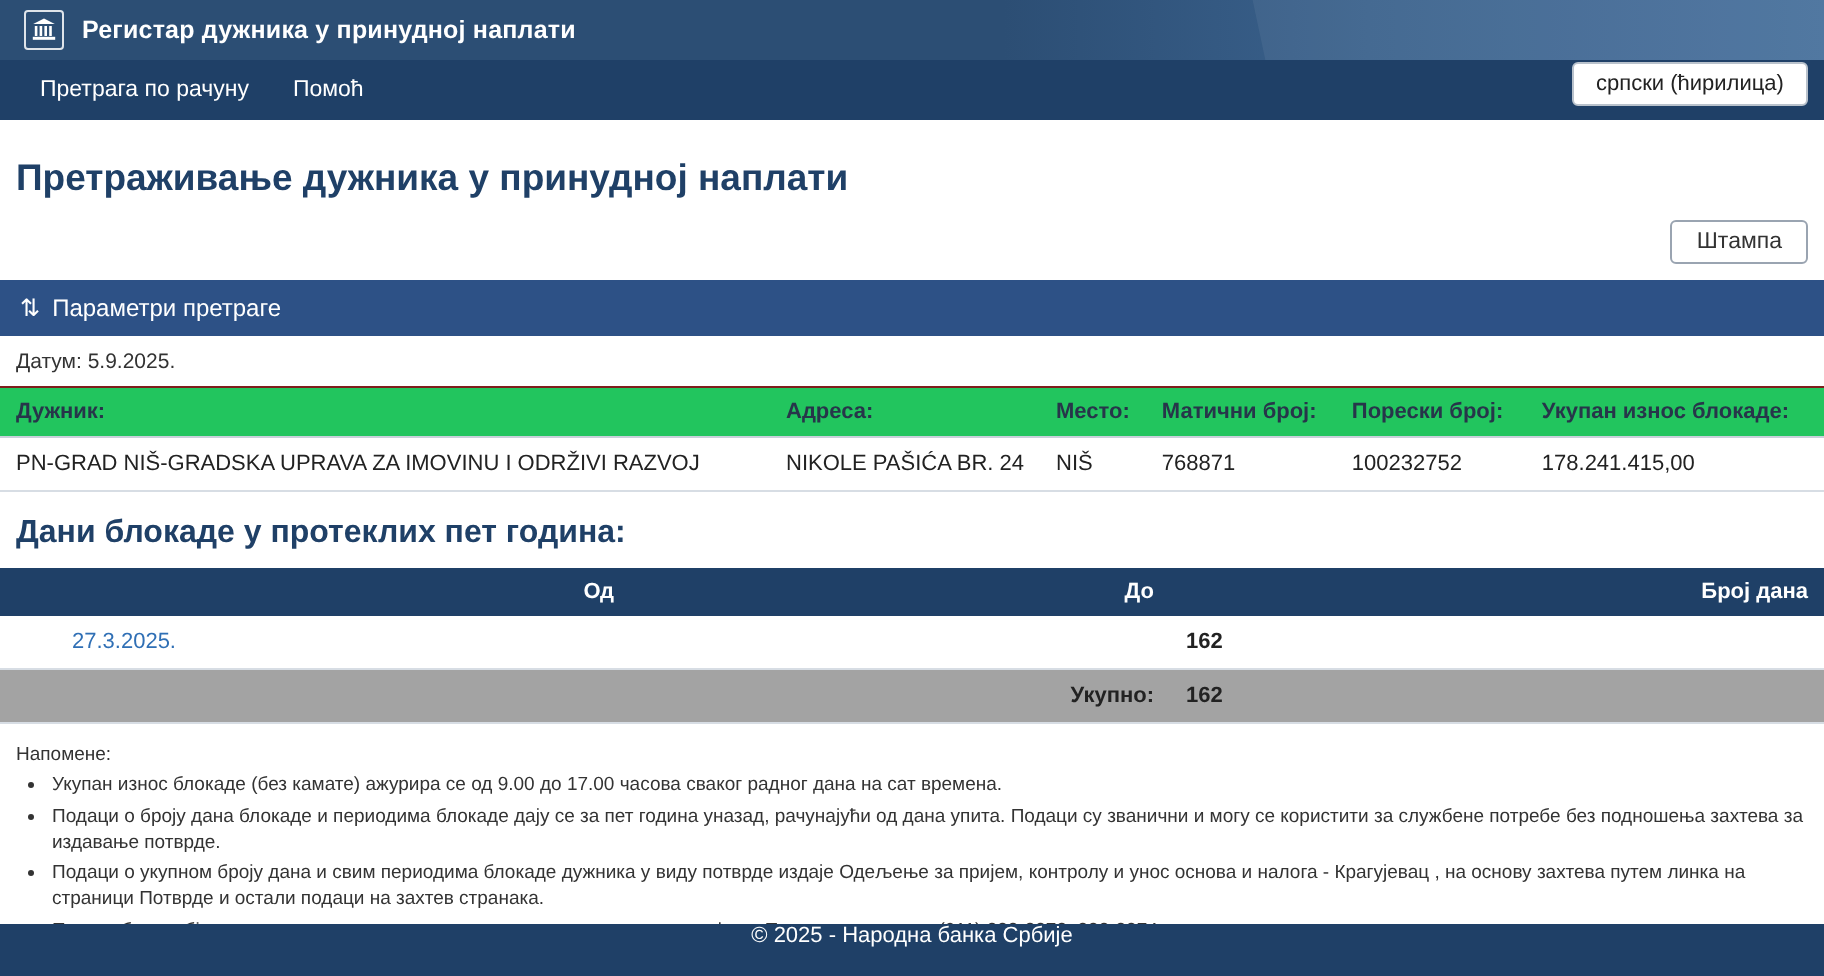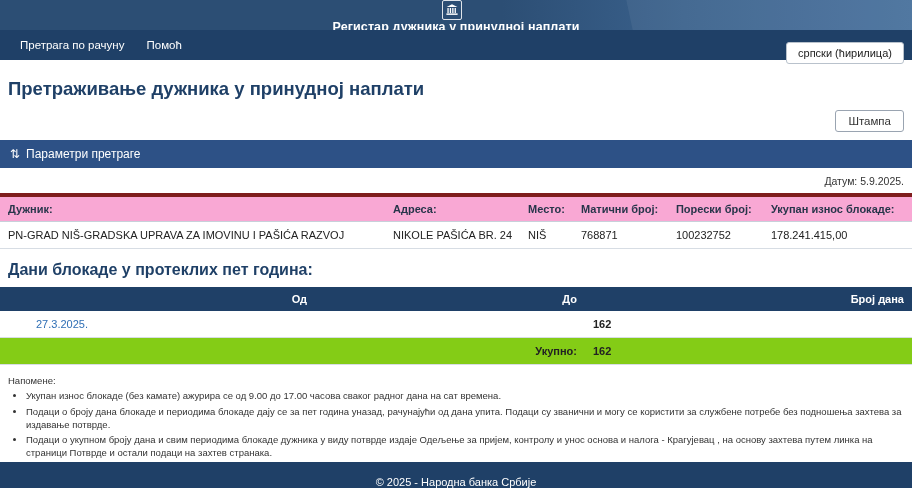--- a/index.html
+++ b/index.html
@@ -17,21 +17,20 @@
   .topbar {
     height: 30px;
     background: #2d4f76;
     background: linear-gradient(90deg, #2c4e74 0%, #2c4e74 55%, #3a618c 75%, #47709c 100%);
     display: flex;
     align-items: center;
     padding: 0 12px;
     color: #ffffff;
     position: relative;
     overflow: hidden;
-    flex-direction: column;
   }
   .topbar:after{
     content:"";
     position:absolute;
     right:-40px; top:-60px;
     width:320px; height:140px;
     background: rgba(255,255,255,0.06);
     transform: rotate(-12deg);
   }
   .logo-box {
@@ -63,21 +62,21 @@
   }
   .menu-item {
     font-size: 11.5px;
     padding: 4px 8px;
     margin-right: 6px;
     white-space: nowrap;
     cursor: pointer;
   }
   .lang-select {
     position: absolute;
-    right: 8px; top: 12px;
+    right: 8px; top: 1px;
     width: 118px; height: 22px;
     background: #ffffff;
     border: 1px solid #b9c2cc;
     border-radius: 3px;
     color: #222;
     font-size: 11px;
     display: flex;
     align-items: center;
     justify-content: center;
     cursor: pointer;
@@ -117,29 +116,28 @@
     align-items: center;
     gap: 6px;
     cursor: pointer;
   }
   .params-bar .sort-icon { font-size: 12px; line-height: 1; }
 
   
   .date-line {
     font-size: 10.5px;
     color: #333;
-    padding: 7px 8px 6px 25px;
-    text-align: right;
+    padding: 7px 8px 6px 8px;
   }
 
   
   table { border-collapse: collapse; width: 100%; }
   .tbl-head th {
-    background: #f9a8d4;
-    border-top: 4px solid #7f1d1d;
+    background: #22c55e;
+    border-top: 1px solid #7f1d1d;
     border-bottom: 1px solid #c8d0da;
     font-size: 11px;
     font-weight: bold;
     color: #27354a;
     text-align: left;
     padding: 6px 8px;
     white-space: nowrap;
   }
   .tbl-body td {
     font-size: 11px;
@@ -166,21 +164,21 @@
     font-weight: bold;
     text-align: right;
     padding: 6px 8px;
   }
   .days-body td {
     font-size: 11px;
     padding: 7px 8px;
     border-bottom: 1px solid #d7dde4;
   }
   .days-body td.date-val { color: #2f6fb5; padding-left: 36px; }
-  .days-body tr.total-row td { font-weight: bold; background:#84cc16; }
+  .days-body tr.total-row td { font-weight: bold; background:#a3a3a3; }
   .days-body td.num { font-weight: bold; }
   .ta-right { text-align: right; }
 
   
   .notes {
     padding: 10px 8px 4px 8px;
     font-size: 9.5px;
     color: #333;
   }
   .notes-title { margin-bottom: 4px; }
@@ -190,21 +188,21 @@
   
   .footer {
     position: absolute;
     left: 0; bottom: 0;
     width: 912px;
     height: 26px;
     background: #1f4067;
     color: #ffffff;
     font-size: 11px;
     display: flex;
-    align-items: flex-end;
+    align-items: flex-start;
     justify-content: center;
   }
   .content { position: relative; }
 </style>
 </head>
 <body>
 
 <div class="topbar">
   <span class="logo-box">
     <svg width="14" height="14" viewBox="0 0 14 14" aria-hidden="true">
@@ -246,21 +244,21 @@
         <th style="width:385px">Дужник:</th>
         <th style="width:135px">Адреса:</th>
         <th style="width:45px">Место:</th>
         <th style="width:95px">Матични број:</th>
         <th style="width:95px">Порески број:</th>
         <th>Укупан износ блокаде:</th>
       </tr>
     </thead>
     <tbody class="tbl-body">
       <tr>
-        <td>PN-GRAD NIŠ-GRADSKA UPRAVA ZA IMOVINU I PAŠIĆA RAZVOJ</td>
+        <td>PN-GRAD NIŠ-GRADSKA UPRAVA ZA IMOVINU I ODRŽIVI RAZVOJ</td>
         <td>NIKOLE PAŠIĆA BR. 24</td>
         <td>NIŠ</td>
         <td class="link-cell">768871</td>
         <td>100232752</td>
         <td>178.241.415,00</td>
       </tr>
     </tbody>
   </table>
 
   <div class="section-heading">Дани блокаде у протеклих пет година:</div>

